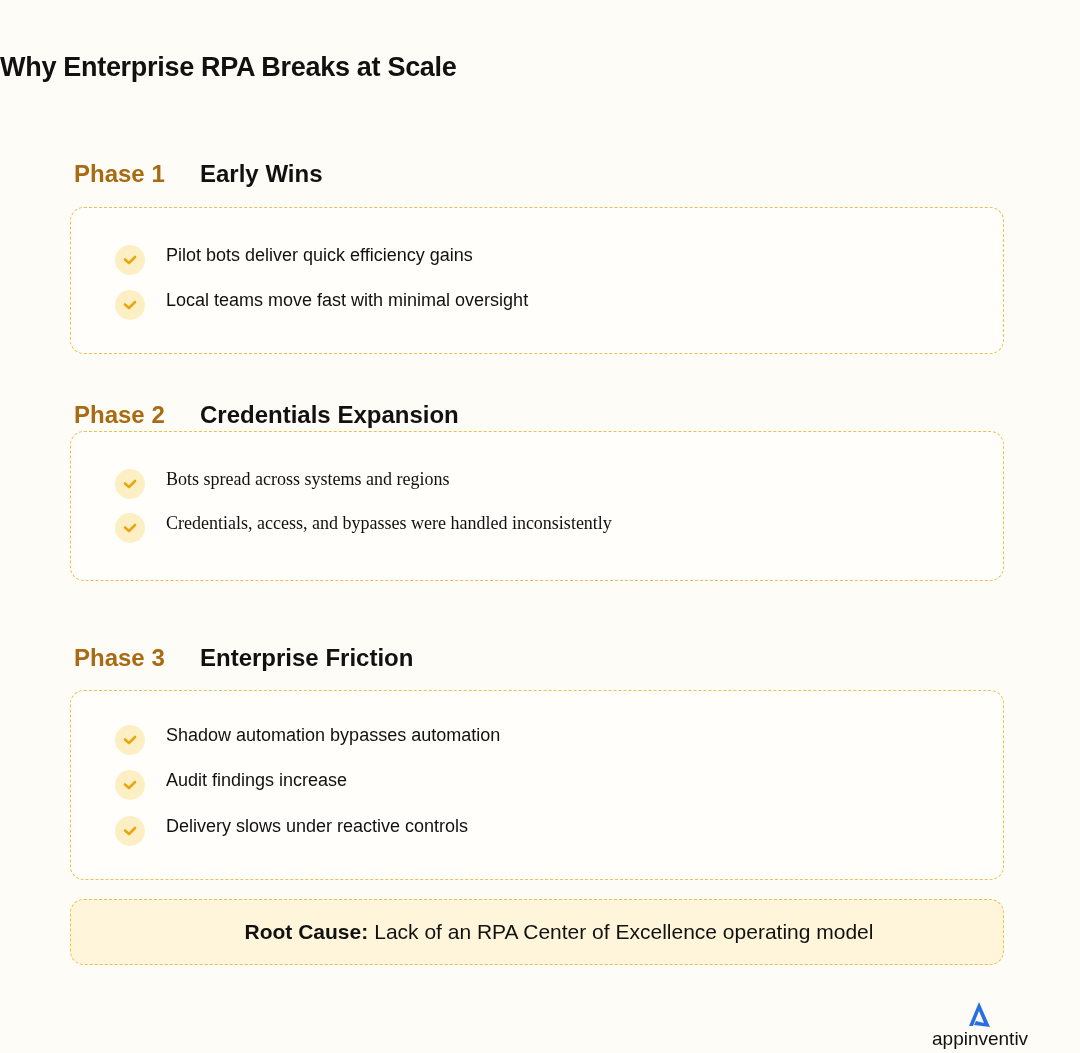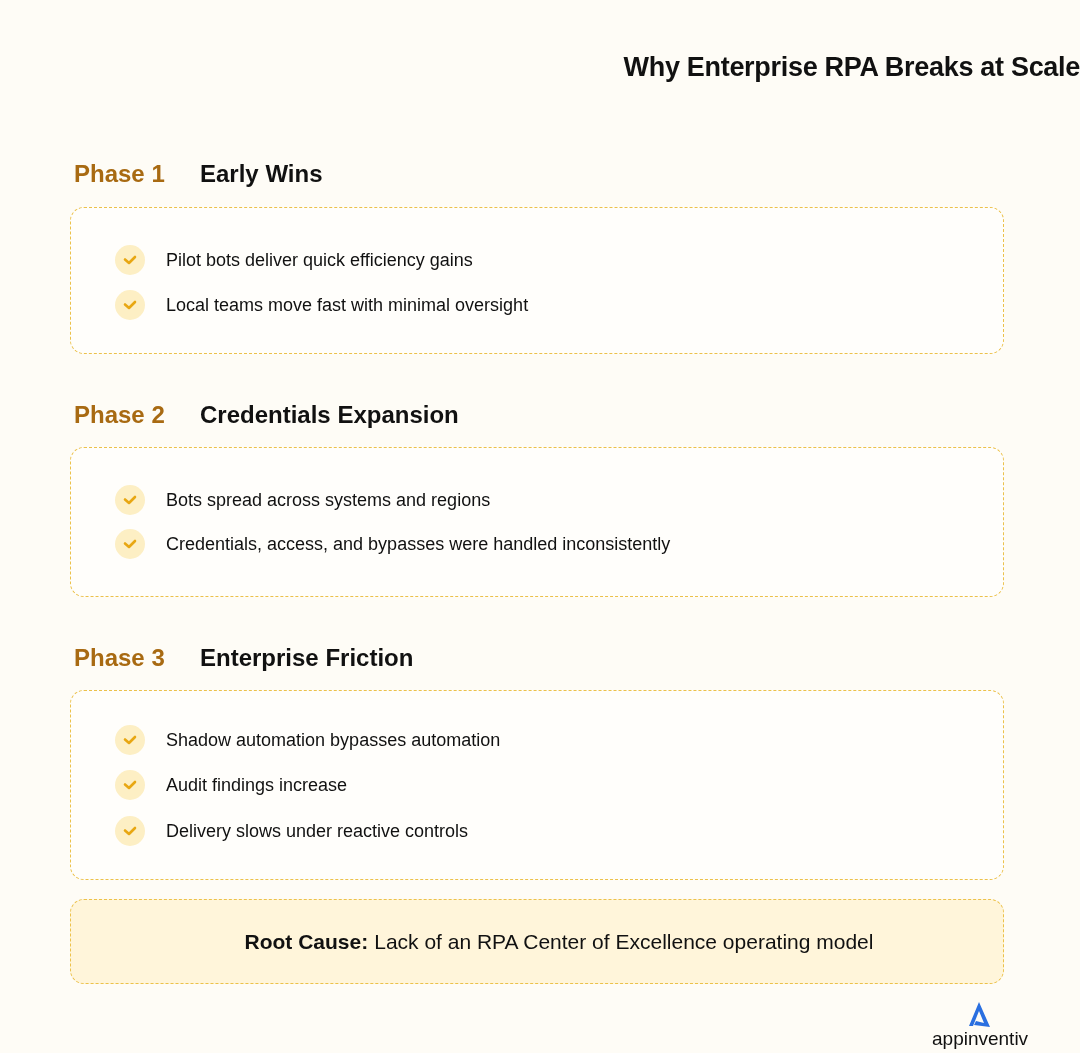--- a/index.html
+++ b/index.html
@@ -6,50 +6,50 @@
     body {
       width: 1080px; height: 1053px;
       background: #fefcf6;
       font-family: "Liberation Sans", sans-serif;
       color: #111111;
       position: relative;
       overflow: hidden;
     }
     .title {
       position: absolute; top: 52px; left: 0; width: 1080px;
-      text-align: right; font-size: 27px; font-weight: 700;
+      text-align: left; font-size: 27px; font-weight: 700;
       letter-spacing: -0.3px;
     }
     .phase-head {
       position: absolute; left: 74px;
       display: flex; align-items: center;
       font-size: 24px; font-weight: 700;
     }
     .phase-num { color: #a86a12; width: 126px; }
     .phase-name { color: #111111; }
     .card {
       position: absolute; left: 70px; width: 934px;
       border: 1.5px dashed #ecc14a;
       border-radius: 14px;
       background: #fffefb;
       box-sizing: border-box;
     }
     .item {
       position: absolute; left: 44px;
-      display: flex; align-items: center;
+      display: flex; align-items: flex-start;
       font-size: 18px; color: #111111;
     }
     .check {
       width: 30px; height: 30px; border-radius: 50%;
       background: #fdefc4;
       display: flex; align-items: center; justify-content: center;
       margin-right: 21px;
     }
     .root {
-      position: absolute; left: 70px; top: 899px; width: 934px; height: 85px;
+      position: absolute; left: 70px; top: 899px; width: 934px; height: 66px;
       border: 1.5px dashed #ecc14a; border-radius: 14px;
       background: #fff5da; box-sizing: border-box;
       display: flex; align-items: center; justify-content: center;
       font-size: 21px; color: #111111; padding-left: 44px;
     }
     .root b { font-weight: 700; margin-right: 6px; }
     .logo {
       position: absolute; left: 932px; top: 1000px;
       display: flex; align-items: center;
       font-size: 19px; color: #111111; flex-direction: column;
@@ -81,21 +81,21 @@
         </svg>
     </span>
     <span>Local teams move fast with minimal oversight</span>
   </div>
 </div>
 
 <div class="phase-head" style="top:401px;">
   <span class="phase-num">Phase 2</span>
   <span class="phase-name">Credentials Expansion</span>
 </div>
-<div class="card" style="top:447px; height:150px;">
+<div class="card" style="top:431px; height:150px;font-family:Liberation Serif, serif;">
   <div class="item" style="top:37px;">
     <span class="check">
       <svg width="14" height="10" viewBox="0 0 14 10">
           <path d="M2 4.5 L6 8 L12 2" fill="none" stroke="#e8a712" stroke-width="2.6" stroke-linecap="round" stroke-linejoin="round"></path>
         </svg>
     </span>
     <span>Bots spread across systems and regions</span>
   </div>
   <div class="item" style="top:81px;">
     <span class="check">

